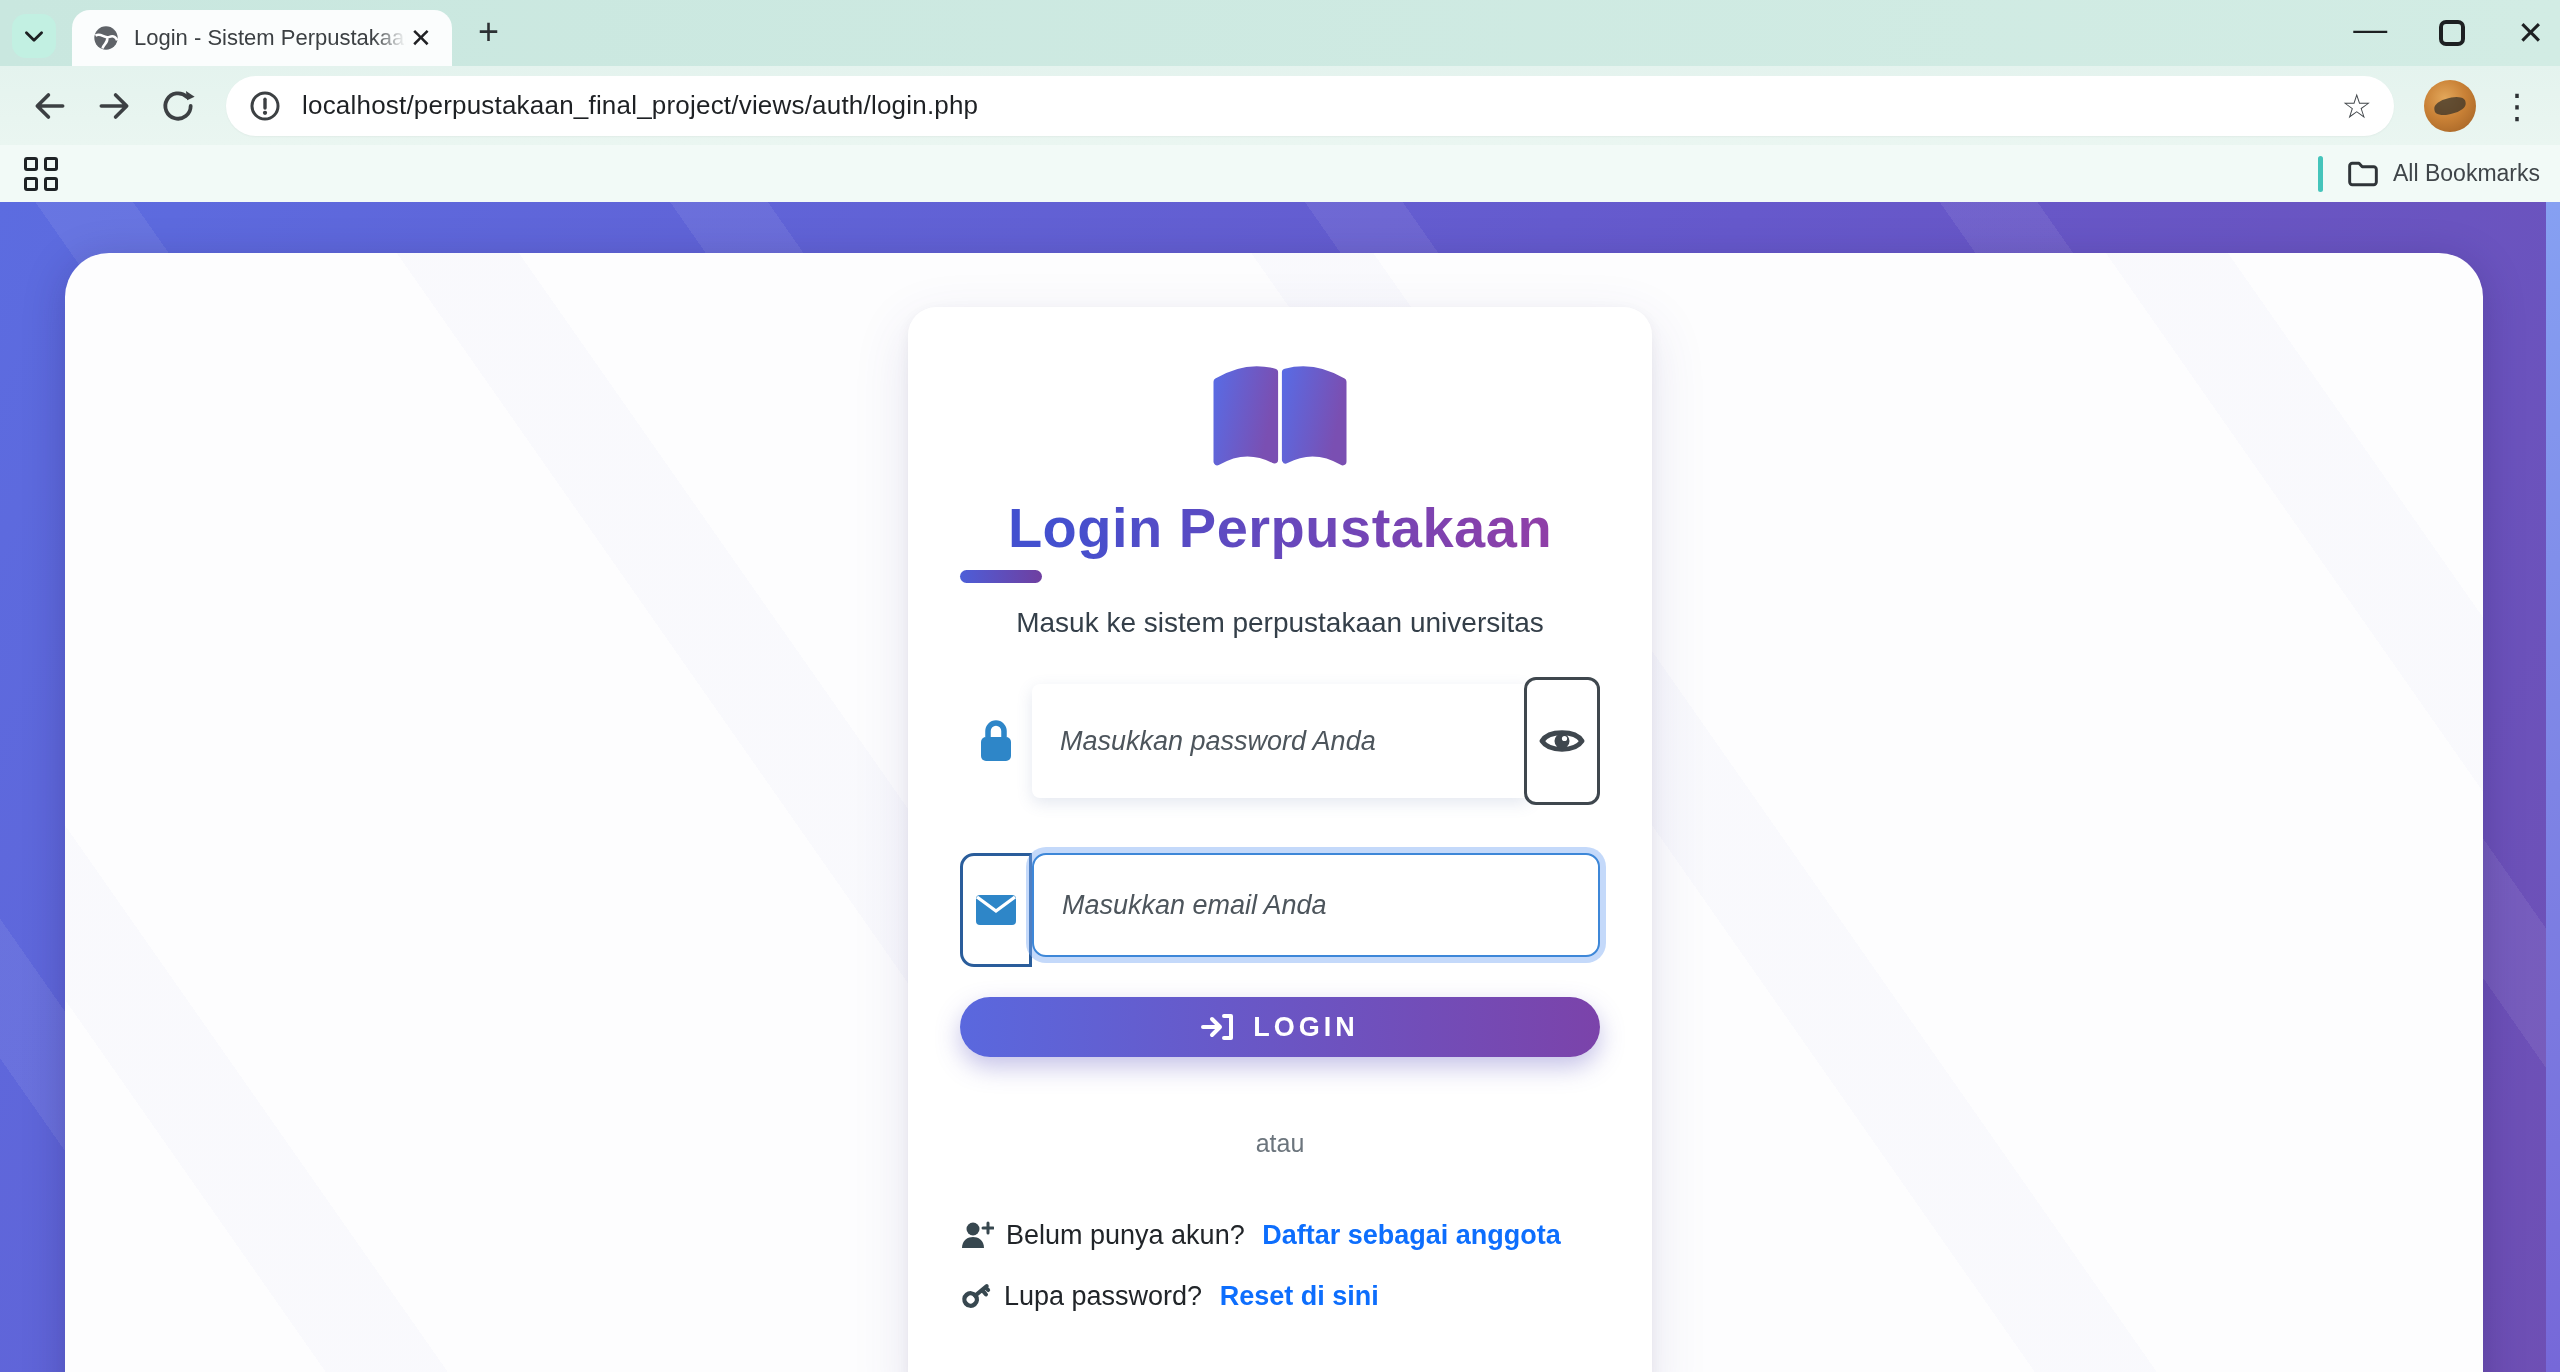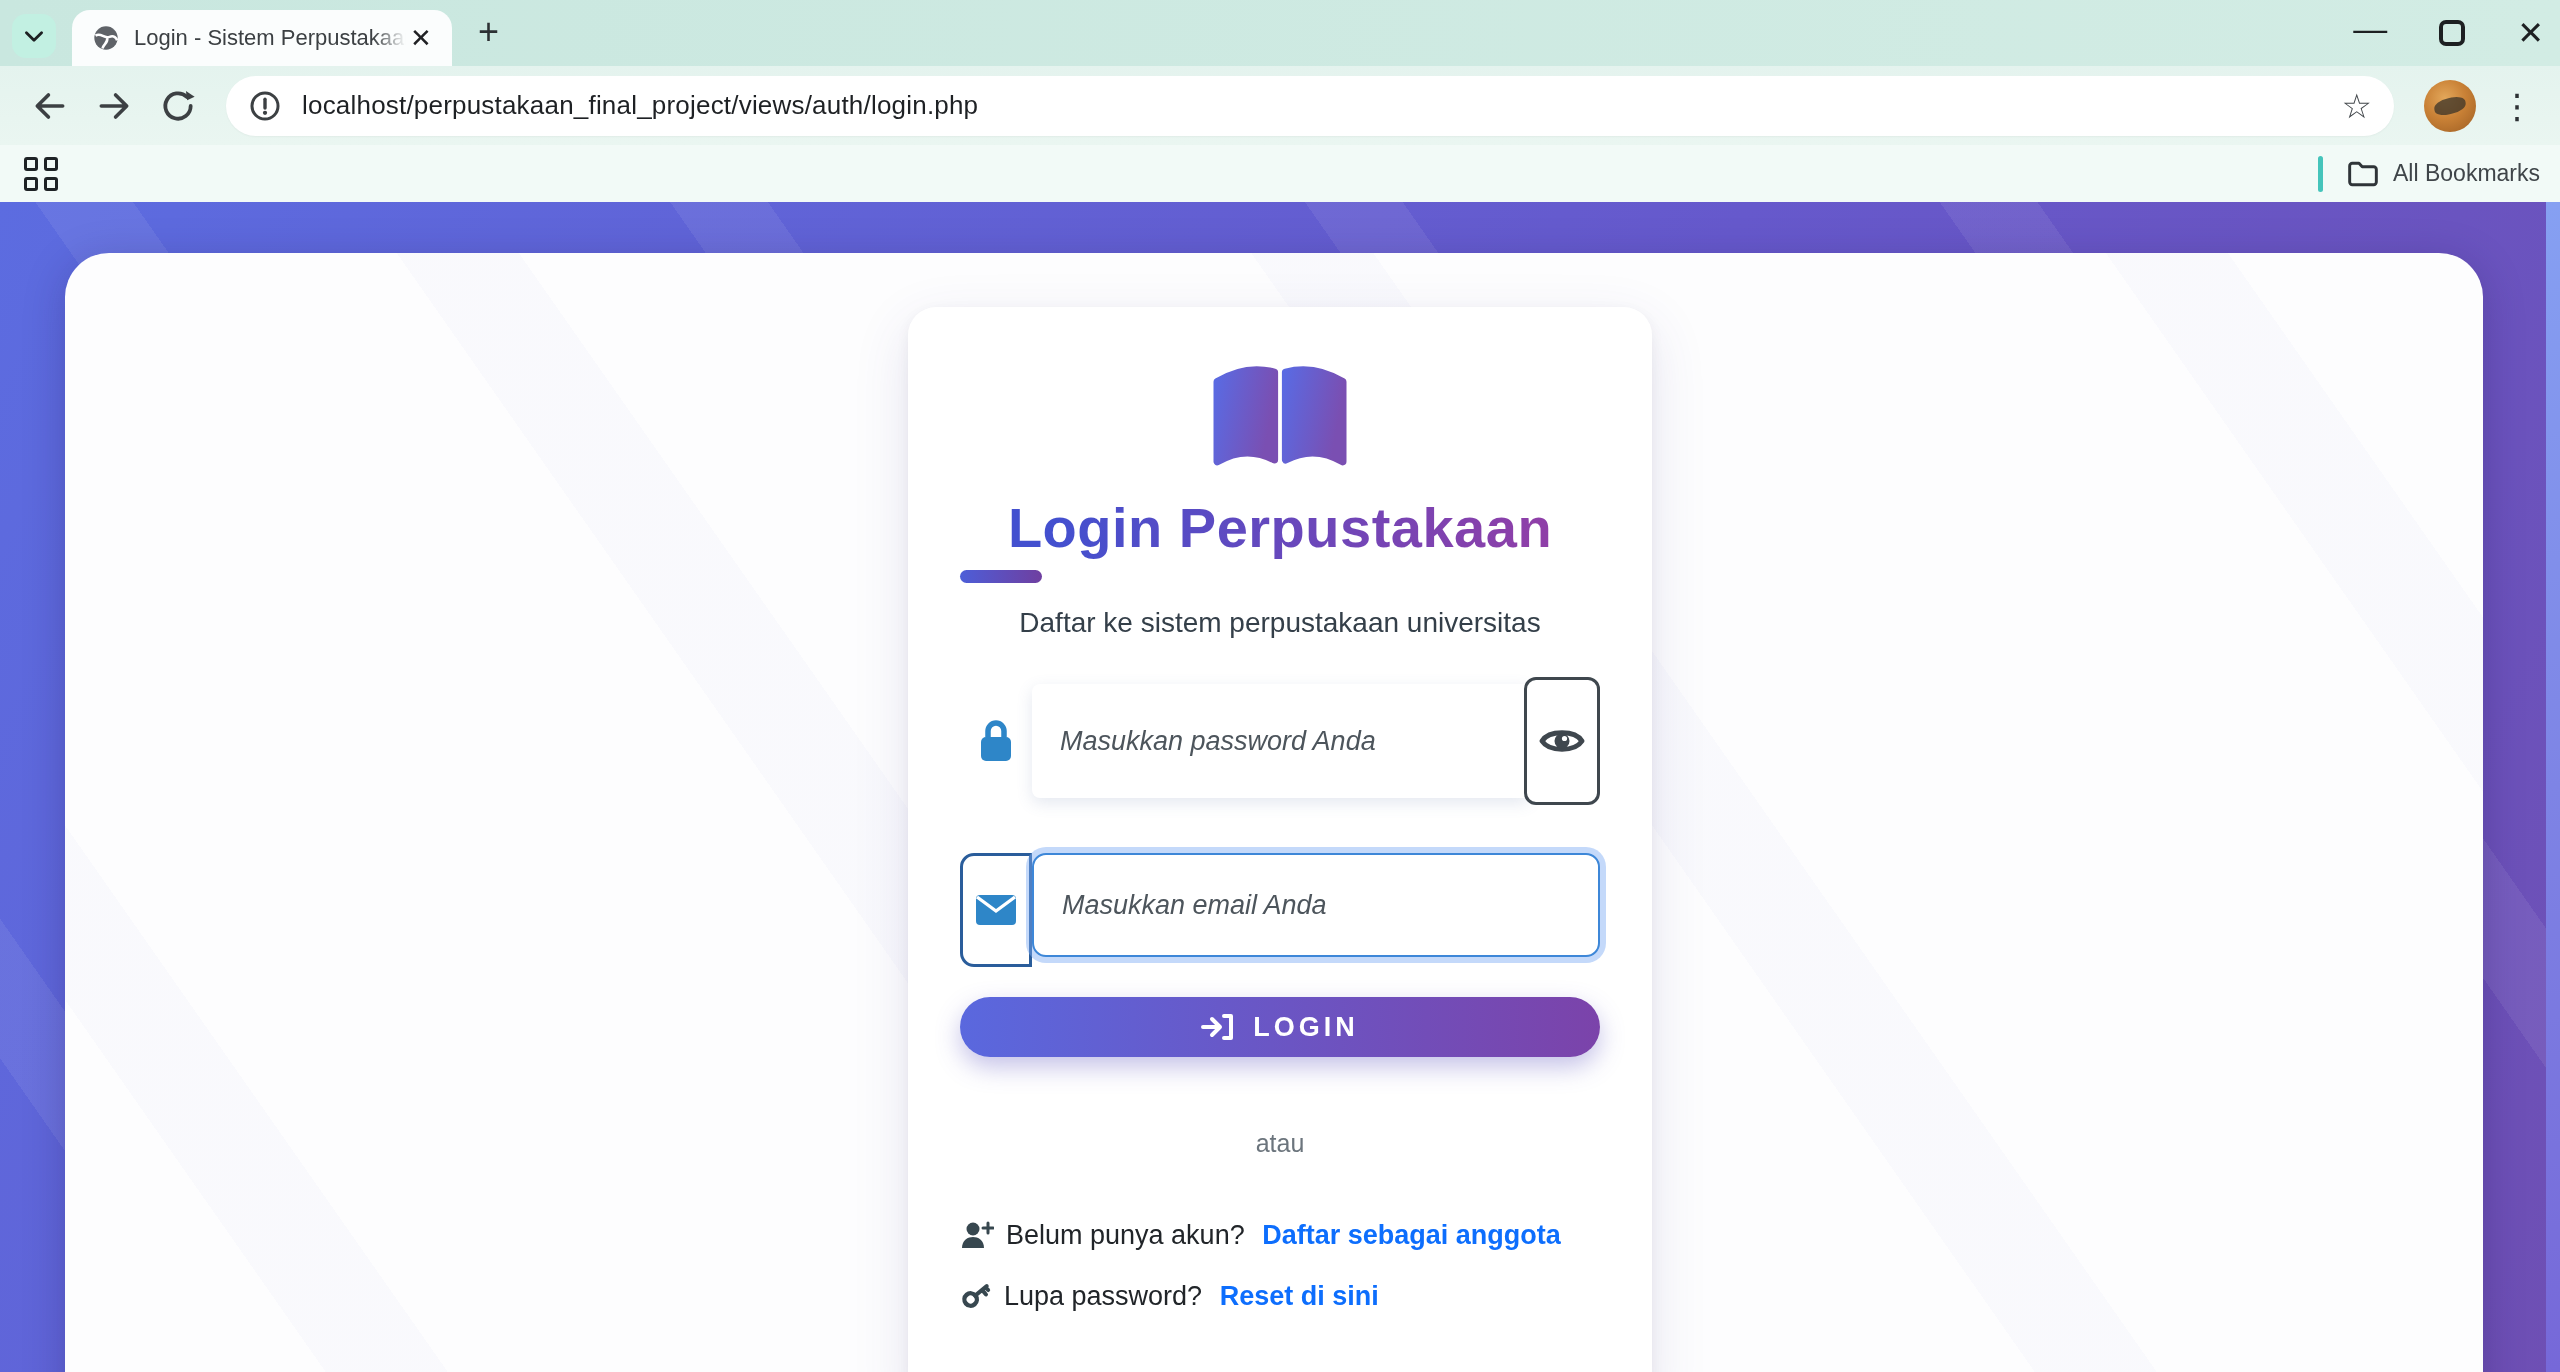--- a/index.html
+++ b/index.html
@@ -266,21 +266,21 @@
               <stop offset="1" stop-color="#7a4fb2"></stop>
             </linearGradient>
           </defs>
           <path d="M14,26 Q44,8 74,16 L74,108 Q44,92 14,110 Z" fill="url(#bookGrad)" stroke="url(#bookGrad)" stroke-width="8" stroke-linejoin="round"></path>
           <path d="M86,16 Q116,8 146,26 L146,110 Q116,92 86,108 Z" fill="url(#bookGrad)" stroke="url(#bookGrad)" stroke-width="8" stroke-linejoin="round"></path>
         </svg>
       </div>
 
       <h1 class="login-title">Login Perpustakaan</h1>
       <div class="title-accent"></div>
-      <div class="login-subtitle">Daftar ke sistem perpustakaan universitas</div>
+      <div class="login-subtitle">Masuk ke sistem perpustakaan universitas</div>
 
       <div class="input-row password-row">
         <div class="pw-addon">
           <svg width="36" height="44" viewBox="0 0 36 44">
             <rect x="3" y="18" width="30" height="24" rx="5" fill="#2e86c8"></rect>
             <path d="M10 18 V12 a8 8 0 0 1 16 0 V18" fill="none" stroke="#2e86c8" stroke-width="5.5"></path>
           </svg>
         </div>
         <input class="password-input" type="text" placeholder="Masukkan password Anda" style="">
         <div class="eye-btn">

